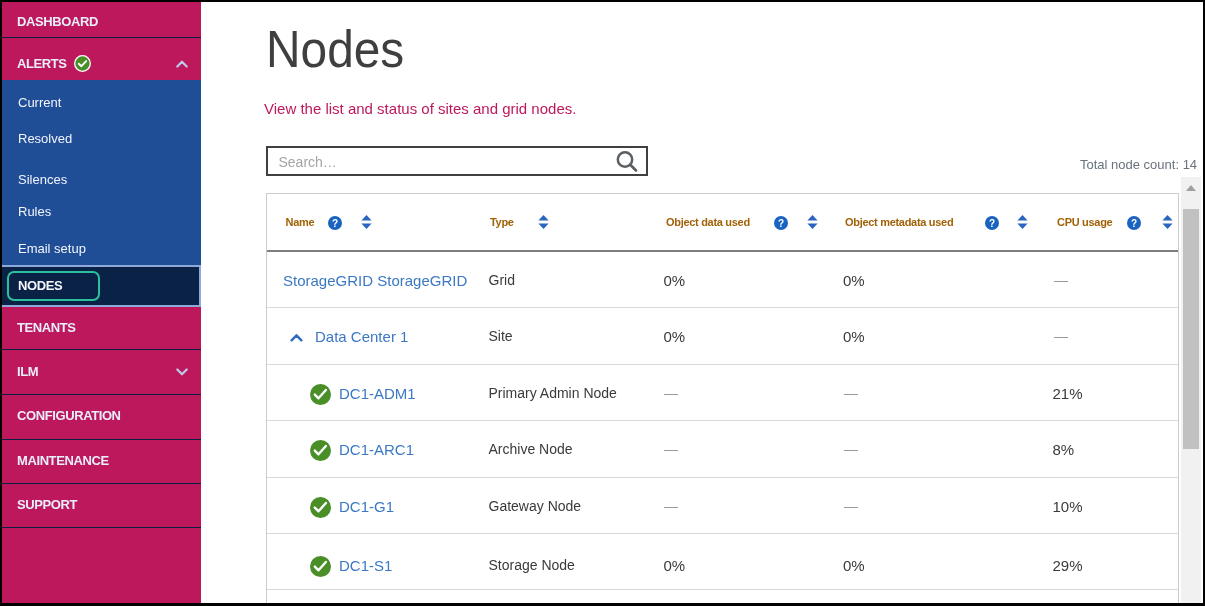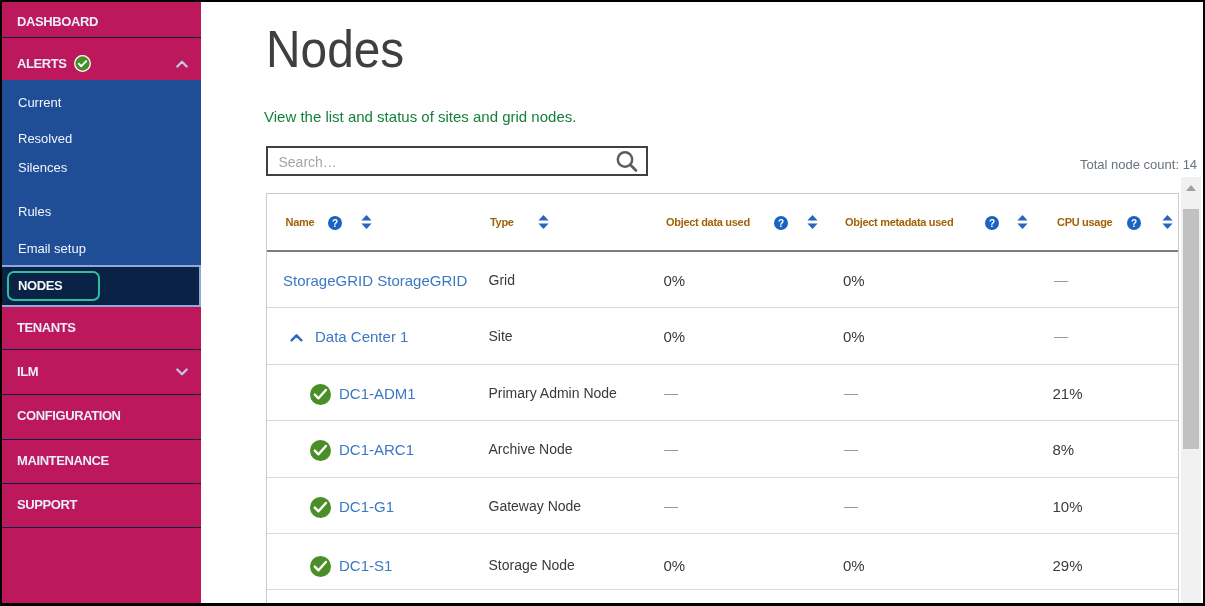--- a/index.html
+++ b/index.html
@@ -13,21 +13,21 @@
   .subbg { position:absolute; left:0; top:80px; width:201px; height:185px; background:#1f4d96; }
   .subitem { position:absolute; left:18px; color:#f2f5fc; font-size:13px; line-height:15px; white-space:nowrap; }
   .navsep { position:absolute; left:0; width:201px; height:1px; background:#0a1f44; }
   #nodesrow { position:absolute; left:0; top:265px; width:201px; height:42px; background:#0a2246;
               border:2px solid #8fa9d8; }
   #nodesbox { position:absolute; left:5px; top:4px; width:93px; height:30px;
               border:2px solid #2cc09c; border-radius:7px; }
   
   #heading { position:absolute; left:266px; top:23px; font-size:52px; font-weight:300;
              color:#3f3f3f; line-height:52px; transform:scaleX(0.92); transform-origin:left top; }
-  #subtitle { position:absolute; left:264px; top:100px; font-size:15px; color:#15803d;margin-top:8px; }
+  #subtitle { position:absolute; left:264px; top:100px; font-size:15px; color:#be185d; }
   #searchbox { position:absolute; left:266px; top:146px; width:382px; height:30px;
                border:2px solid #404040; background:#fff; }
   #searchbox span { position:absolute; left:10.5px; top:0; line-height:28px; font-size:14px; color:#a5a5a5; }
   #totalcount { position:absolute; left:1080px; top:157px; font-size:13px; color:#68737d; white-space:nowrap; }
   
   #tbl { position:absolute; left:266px; top:193px; width:913px; height:412px;
          border:1px solid #ccc; border-bottom:none; background:#fff; }
   .hcell { position:absolute; top:0; height:56px; line-height:56px; font-size:11px;
            font-weight:bold; color:#a16207; letter-spacing:-0.3px; white-space:nowrap; }
   #hdrline { position:absolute; left:0; top:56px; width:911px; height:2px; background:#7d7d7d; }
@@ -60,21 +60,21 @@
     <path d="M4.8 8.7 L7.4 11.2 L12.2 6.1" fill="none" stroke="#fff" stroke-width="1.9" stroke-linecap="round" stroke-linejoin="round"></path>
   </svg>
 
   <svg class="icon" width="12" height="8" viewBox="0 0 12 8" style="left:176px; top:60px;">
     <path d="M1.3 6.5 L6 1.7 L10.7 6.5" fill="none" stroke="#bccbe8" stroke-width="2.2" stroke-linecap="round" stroke-linejoin="round"></path>
   </svg>
 
   <div class="subbg"></div>
   <div class="subitem" style="top:95px;">Current</div>
   <div class="subitem" style="top:131px;">Resolved</div>
-  <div class="subitem" style="top:160px;">Silences</div>
+  <div class="subitem" style="top:172px;">Silences</div>
   <div class="subitem" style="top:204px;">Rules</div>
   <div class="subitem" style="top:241px;">Email setup</div>
 
   <div id="nodesrow">
     <div id="nodesbox"></div>
     <div style="position:absolute; left:16px; top:0; height:38px; line-height:38px; color:#f5f7fd; font-weight:bold; font-size:13px; letter-spacing:-0.4px;">NODES</div>
   </div>
 
   <div class="toprow" style="top:320px;">TENANTS</div>
   <div class="navsep" style="top:349px;"></div>

